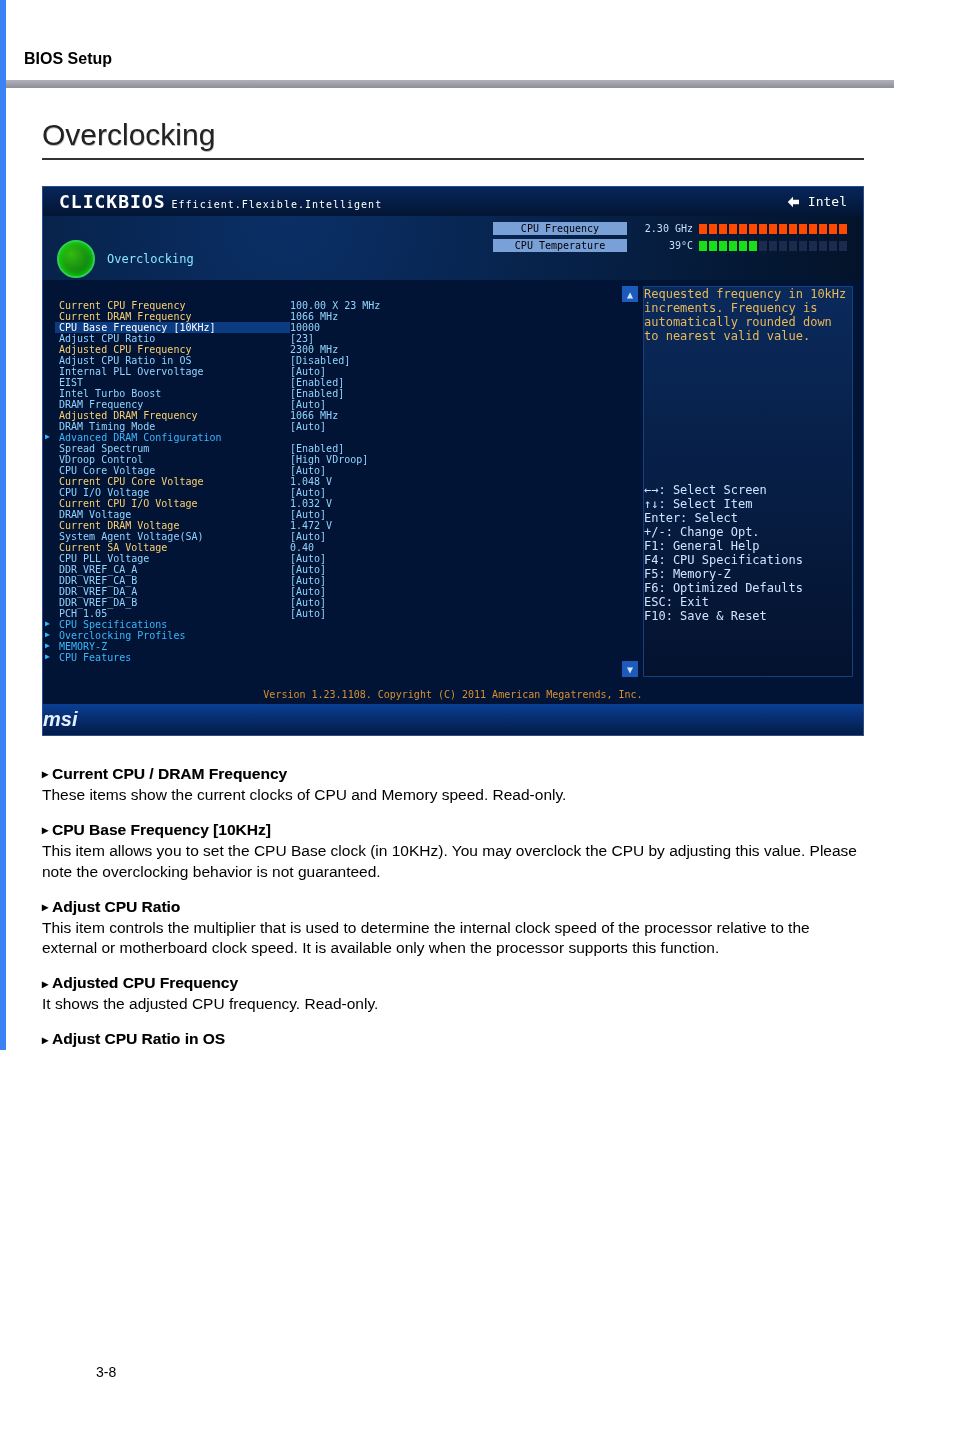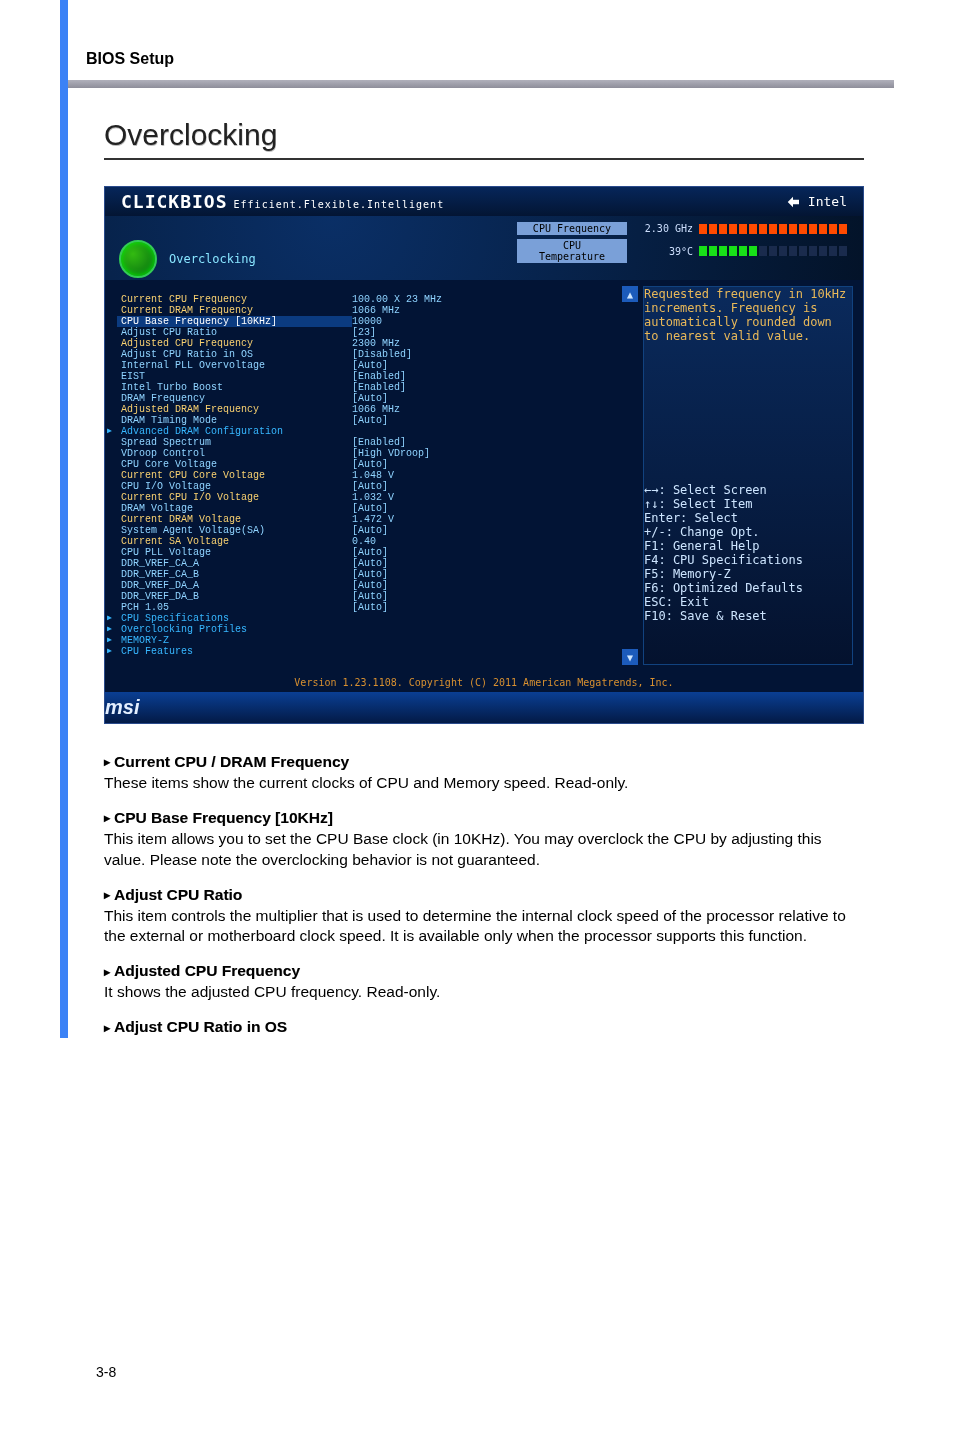--- a/index.html
+++ b/index.html
@@ -1,45 +1,45 @@
 <!DOCTYPE html>
 <html><head>
 <meta charset="utf-8">
 <style>
   * { margin:0; padding:0; box-sizing:border-box; }
   body { background:#ffffff; font-family:Arial,Helvetica,sans-serif; }
   .page { width:954px; height:1432px; margin:0 auto; background:#fff; position:relative; }
-  .inner { border-left:8px solid #3b82f6; margin-left:60px; margin-right:60px; padding-top:50px; }
+  .inner { border-left:6px solid #3b82f6; margin-right:60px; padding-top:50px; }
   .header { font-weight:bold; color:#000; padding:0 0 12px 18px; font-size:16px; }
   .headerbar { height:8px; background:linear-gradient(#b0b0bb,#8e8e9a); }
   .content { padding:30px 30px 0 36px; }
   h1.title { font-size:30px; color:#222; font-weight:500; border-bottom:2px solid #333; padding-bottom:6px; margin-bottom:26px; text-shadow:0.5px 0.5px 0 #bbb; }
   
   .bios { width:100%; background:#021435; border:1px solid #2a4b8c; font-family:"Lucida Console",Monaco,monospace; font-size:10px; color:#8fd3ff; }
   .bios-top { display:flex; align-items:center; justify-content:space-between; background:linear-gradient(#06265a,#031533); padding:4px 16px;gap:48px; }
   .bios-logo { color:#fff; font-weight:bold; font-size:18px; letter-spacing:1px; display:flex; align-items:baseline; gap:6px;}
   .bios-logo .tag { font-size:10px; font-weight:normal; }
   .back { color:#fff; font-size:13px; display:flex; gap:6px; align-items:center;}
   .back-icon { width:18px;height:18px;}
   .bios-sub { display:flex; justify-content:space-between; align-items:flex-start; background:radial-gradient(circle at 30% 0%,#0a2f66,#031329); padding:6px 14px 2px 14px; position:relative; }
   .oc-label { display:flex; align-items:center; gap:12px; margin-top:18px;}
   .oc-icon { width:38px; height:38px; border-radius:50%; background:radial-gradient(circle at 35% 35%,#3b1,#061); border:2px solid #3c5; box-shadow:0 0 6px #0f0 inset;}
   .oc-text { color:#88e5ff; font-size:12px; }
   .gauges { display:flex; flex-direction:column; gap:4px; }
   .gauge { display:flex; align-items:center; gap:6px; font-size:10px; }
-  .gauge-label { background:#7aa0d8; color:#000; padding:1px 10px; width:110px; text-align:center;}
+  .gauge-label { background:#7aa0d8; color:#000; padding:1px 10px; width:134px; text-align:center;}
   .gauge-val { color:#cddffd; width:60px; text-align:right;}
   .gauge-wrap{position:relative;width:150px;height:10px;background:#031329;}
   .segfill{display:flex;gap:2px;height:100%;}
   .seg{width:8px;height:100%;}
   .seg.r{background:#ff4a00;}
   .seg.g{background:#18e018;}
   .seg.e{background:#1a2b4d;}
   .bios-body { display:flex; padding:0 6px 4px 6px; }
-  .settings { flex:1; padding:14px 6px; position:relative;font-family:Liberation Mono, monospace; }
+  .settings { flex:1; padding:20px 6px; position:relative; }
   .row { display:flex; }
   .row .k { width:235px; padding:0 4px;}
   .row .v { color:#8fd3ff; }
   .row.hl .k{ color:#f8d070;}
   .row.sel .k{ color:#fff; background:#0b3b80;}
   .row.submenu .k{ color:#37b7ff;}
   .row.submenu::before{content:"▶"; color:#37b7ff; font-size:8px; position:absolute; margin-left:-10px;}
   .scroller { width:18px; display:flex; flex-direction:column; justify-content:space-between; align-items:center; padding:6px 0;}
   .scroller .arr { width:16px;height:16px;background:#1c5bbb;display:flex;align-items:center;justify-content:center;color:#cde5ff;font-size:10px;}
   .helppane { width:210px; background:linear-gradient(180deg,#0a2a5c,#04122e); border:1px solid #11427f; margin:6px 4px; color:#f8d070; font-size:12px;}

